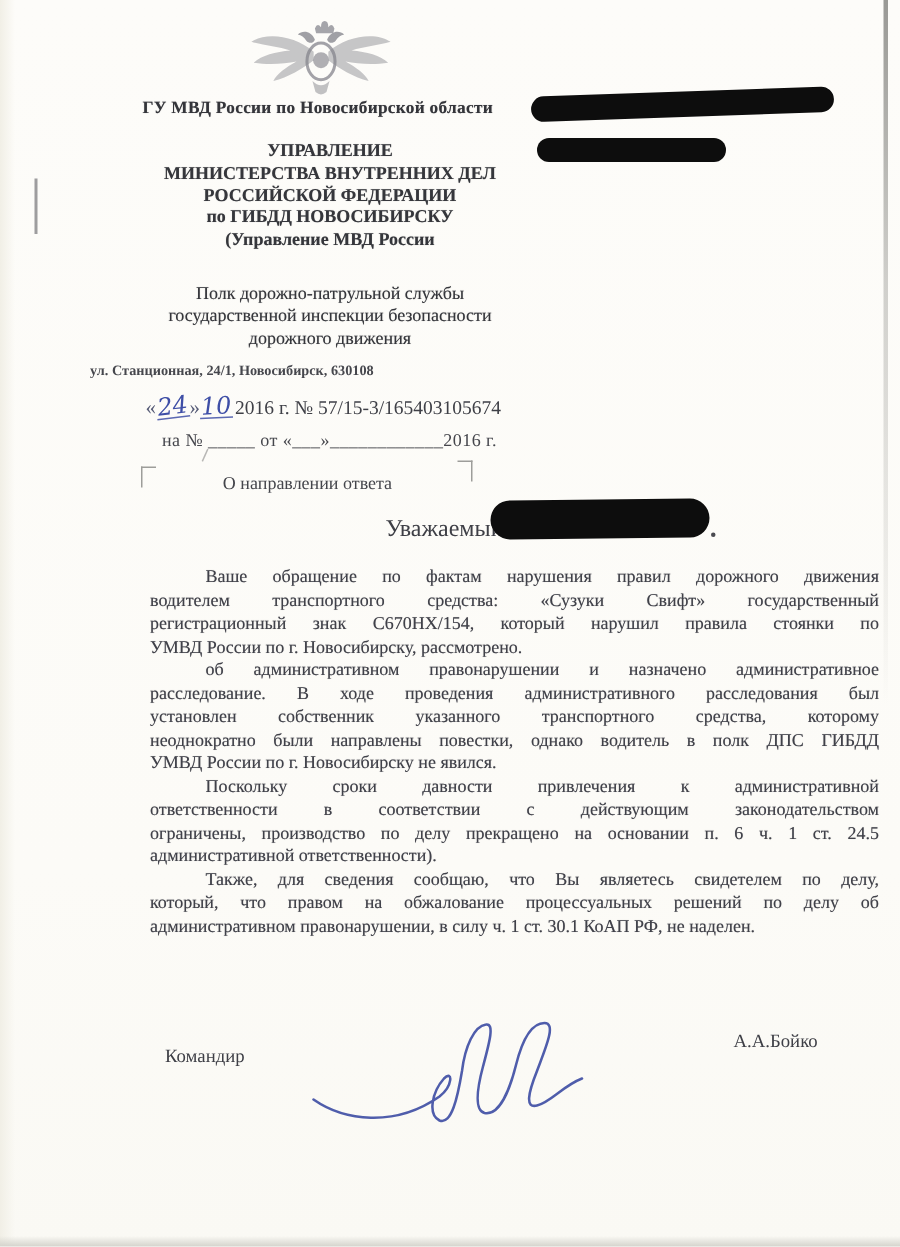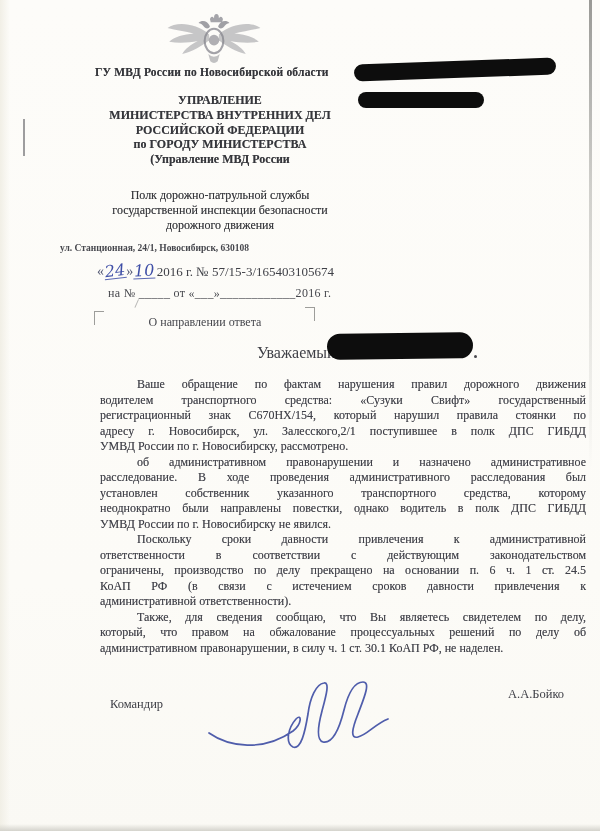--- a/index.html
+++ b/index.html
@@ -65,21 +65,21 @@
 
   
   .body{position:absolute;left:100px;top:377px;width:486px;font-size:12px;color:#404149;
     text-shadow:0 0 .45px rgba(64,65,73,.5);}
   .para .line{height:15.5px;line-height:15.5px;text-align:justify;text-align-last:justify;white-space:nowrap;}
   .para .line:first-child{text-indent:37px;}
   .para .line:last-child{text-align-last:left;white-space:normal;}
 
   
   .position-title{position:absolute;left:110px;top:697px;font-size:12.5px;color:#3e3f46;}
-  .signer-name{position:absolute;left:508px;top:687px;font-size:12.5px;color:#3e3f46;}
+  .signer-name{position:absolute;left:489px;top:687px;font-size:12.5px;color:#3e3f46;}
   .signature{position:absolute;left:203px;top:676px;}
 </style>
 </head>
 <body>
 
 <div class="page">
 
   <div class="edge-left"></div>
   <div class="edge-right"></div>
   <div class="edge-bottom"></div>
@@ -101,21 +101,21 @@
 
   <div class="region-line">ГУ МВД  России по Новосибирской области</div>
 
   <div class="redact bar1"></div>
   <div class="redact bar2"></div>
 
   <div class="org-block">
       <div class="hline">УПРАВЛЕНИЕ</div>
       <div class="hline">МИНИСТЕРСТВА ВНУТРЕННИХ ДЕЛ</div>
       <div class="hline">РОССИЙСКОЙ ФЕДЕРАЦИИ</div>
-      <div class="hline">по ГОРОДУ МИНИСТЕРСТВА</div>
+      <div class="hline">по ГИБДД НОВОСИБИРСКУ</div>
       <div class="hline">(Управление МВД  России</div>
     </div>
 
   <div class="division-block">
       <div class="hline">Полк дорожно-патрульной службы</div>
       <div class="hline">государственной инспекции безопасности</div>
       <div class="hline">дорожного движения</div>
     </div>
 
   <div class="address-line">ул. Станционная, 24/1, Новосибирск, 630108</div>
@@ -132,35 +132,33 @@
 
   <div class="salutation">Уважаемый</div>
   <div class="redact blob"></div>
   <div class="period-dot"></div>
 
   <div class="body">
     <div class="para">
         <div class="line">Ваше обращение по фактам нарушения правил дорожного движения</div>
         <div class="line">водителем транспортного средства: «Сузуки Свифт» государственный</div>
         <div class="line">регистрационный знак С670НХ/154, который нарушил правила стоянки по</div>
-        <div class="line">адресу г. Новосибирск, ул. Залесского,2/1 поступившее в полк ДПС ГИБДД</div>
         <div class="line">УМВД России по г. Новосибирску, рассмотрено.</div>
       </div>
     <div class="para">
         <div class="line">об административном правонарушении и назначено административное</div>
         <div class="line">расследование. В ходе проведения административного расследования был</div>
         <div class="line">установлен собственник указанного транспортного средства, которому</div>
         <div class="line">неоднократно были направлены повестки, однако водитель в полк ДПС ГИБДД</div>
         <div class="line">УМВД России по г. Новосибирску не явился.</div>
       </div>
     <div class="para">
         <div class="line">Поскольку сроки давности привлечения к административной</div>
         <div class="line">ответственности в соответствии с действующим законодательством</div>
         <div class="line">ограничены, производство по делу прекращено на основании п. 6 ч. 1 ст. 24.5</div>
-        <div class="line">КоАП РФ (в связи с истечением сроков давности привлечения к</div>
         <div class="line">административной ответственности).</div>
       </div>
     <div class="para">
         <div class="line">Также, для сведения сообщаю, что Вы являетесь свидетелем по делу,</div>
         <div class="line">который, что правом на обжалование процессуальных решений по делу об</div>
         <div class="line">административном правонарушении, в силу ч. 1 ст. 30.1 КоАП РФ, не наделен.</div>
       </div>
   </div>
 
   <div class="position-title">Командир</div>

